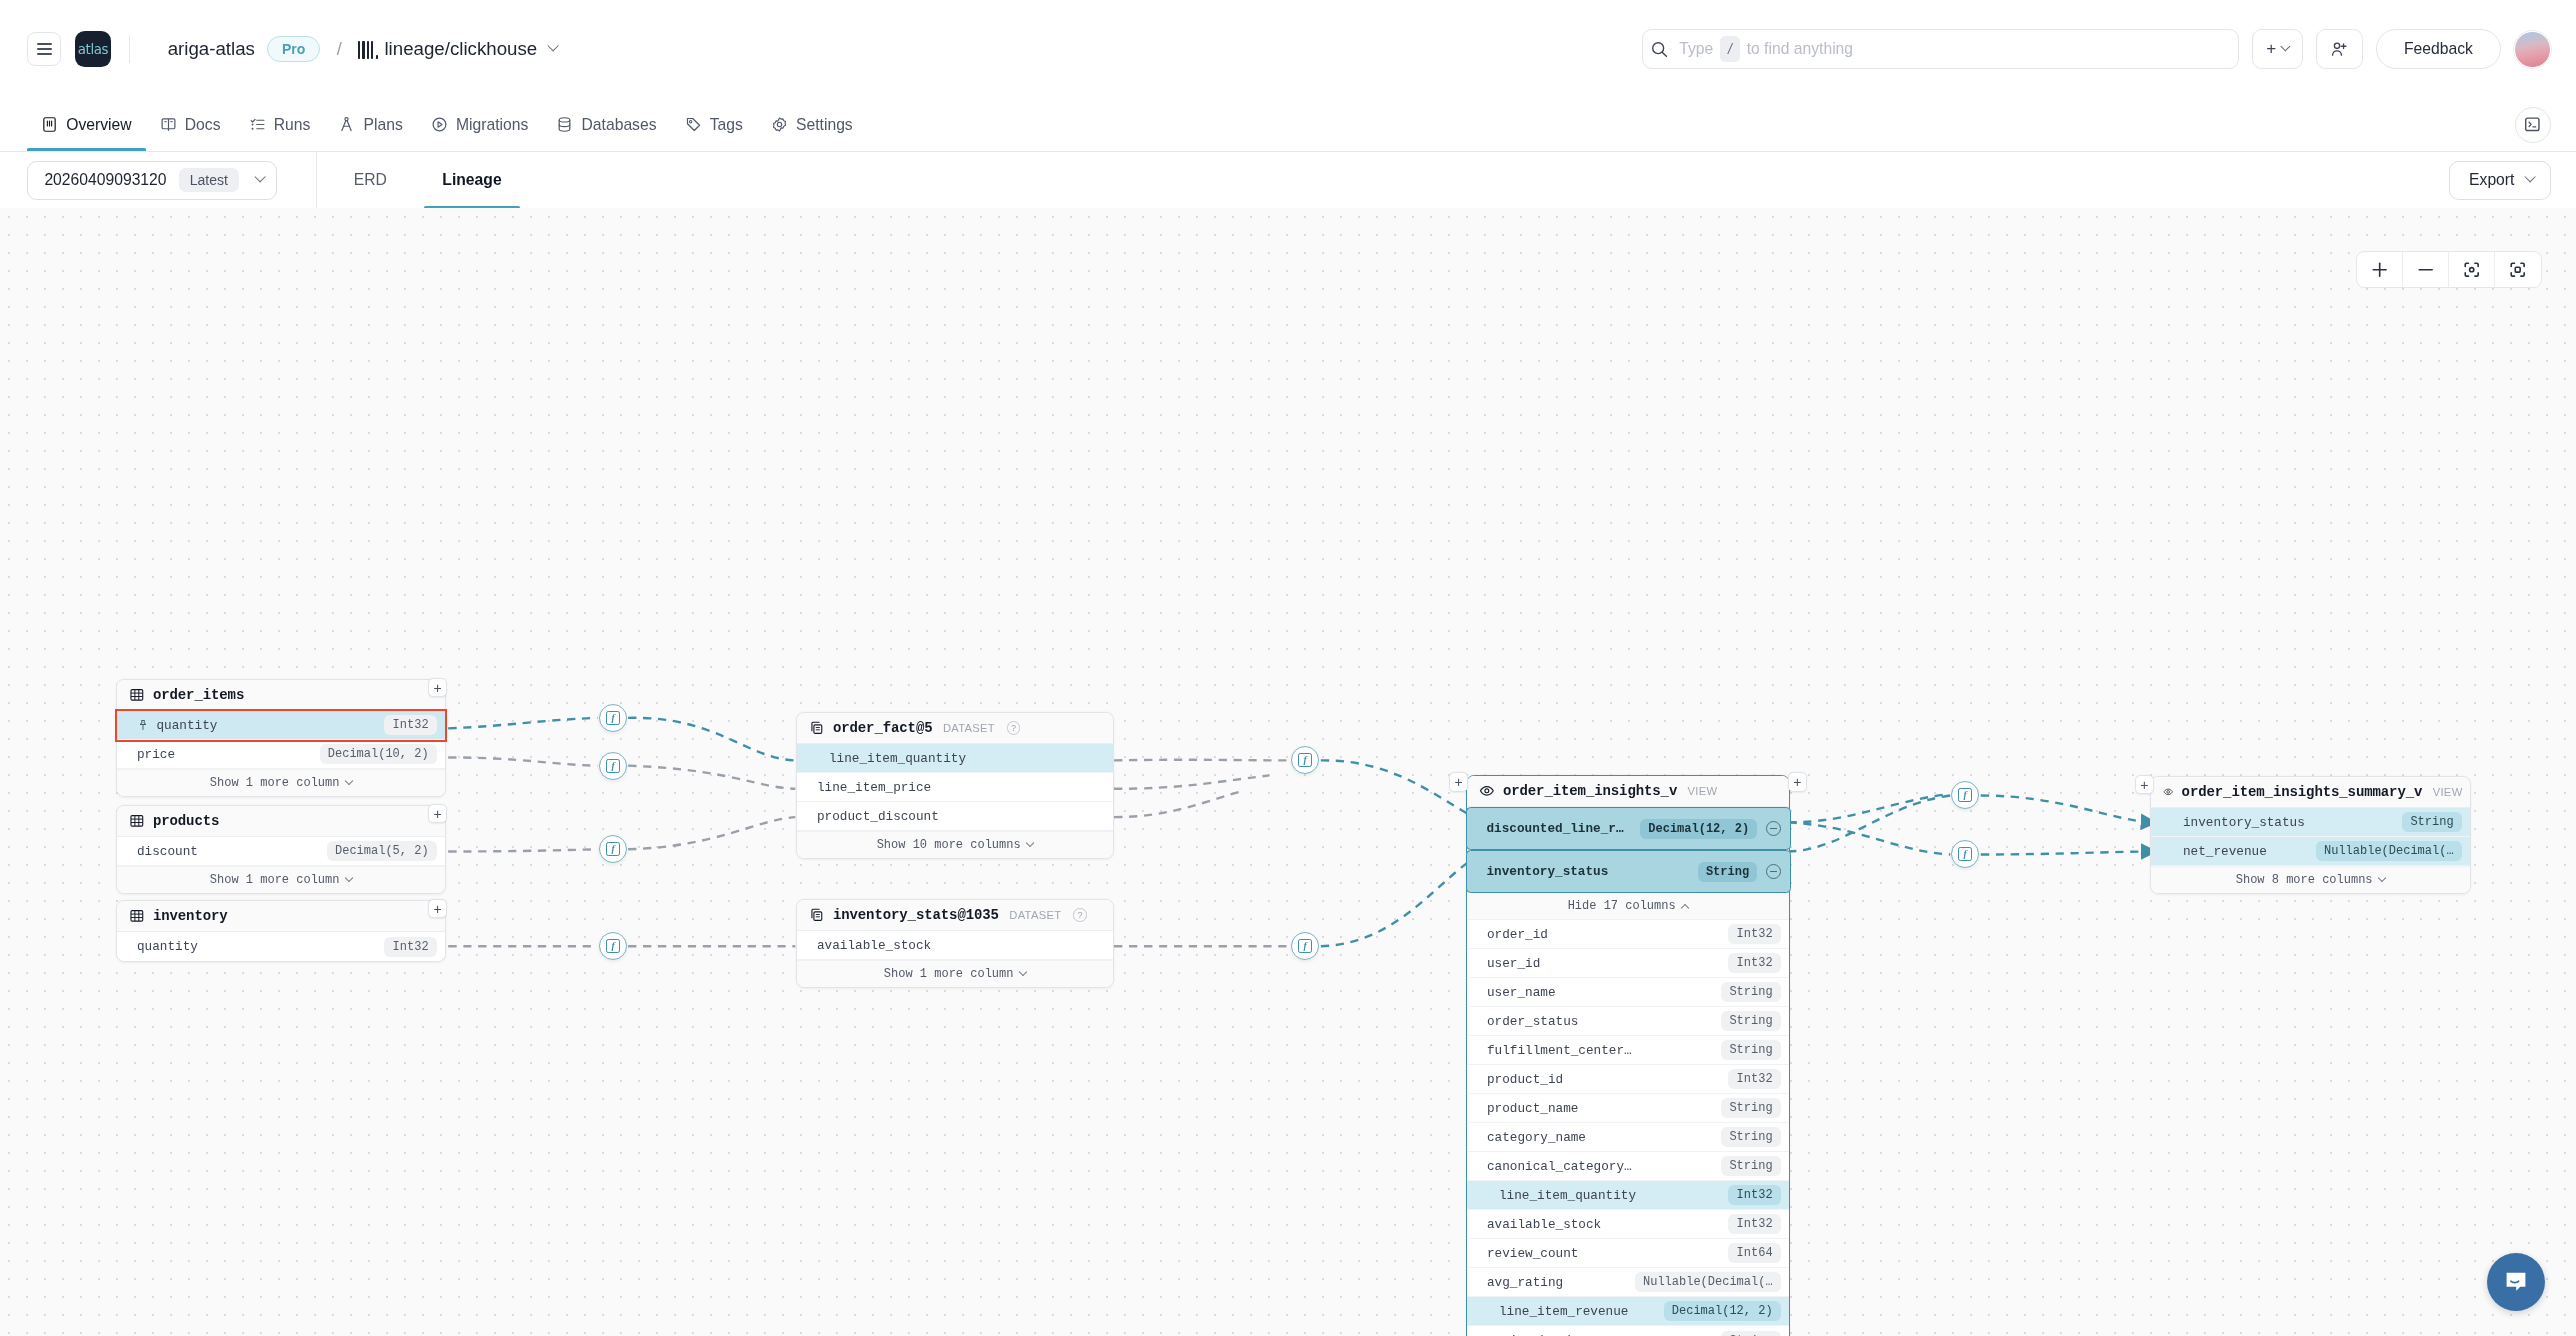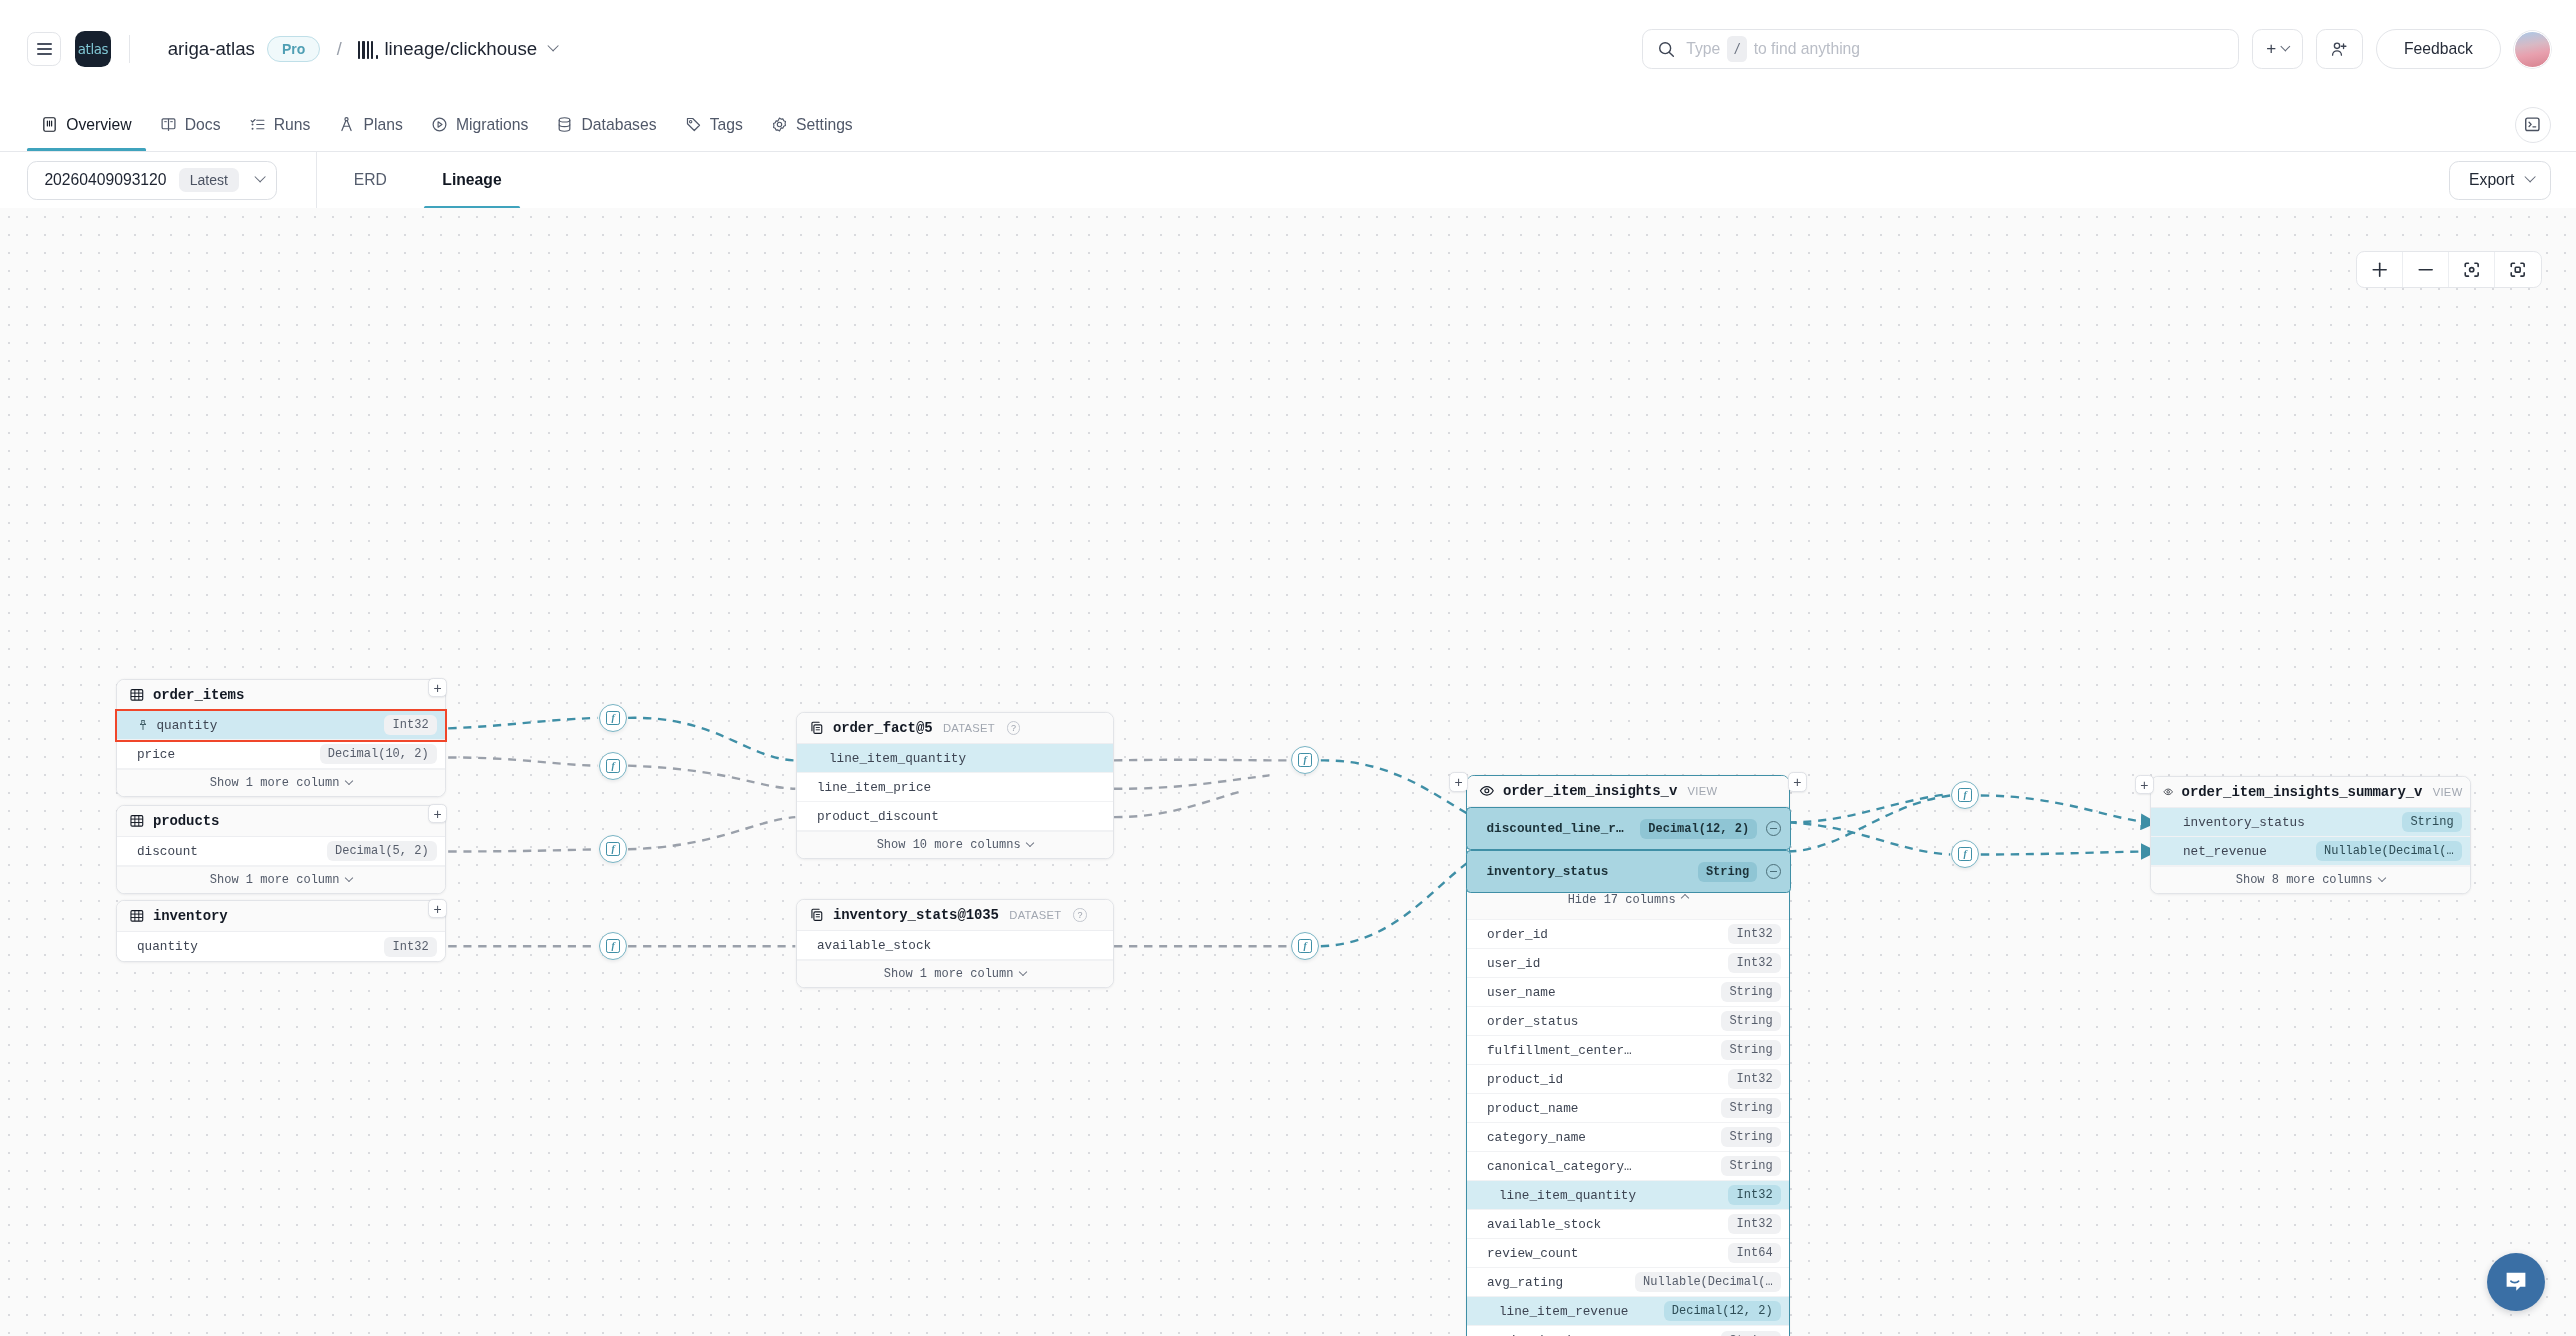--- a/index.html
+++ b/index.html
@@ -44,21 +44,21 @@
   .bars-icon i { display: block; width: 2.2px; background: #1d2330; border-radius: 0.7px; }
   .proj-name { font-size: 18.7px; color: #1d2330; margin-left: 6.7px; }
   .chev {
     display: inline-block; width: 8.2px; height: 8.2px;
     border-right: 1.5px solid #636a78; border-bottom: 1.5px solid #636a78;
     transform: rotate(45deg) translate(-2.2px,-2.2px);
   }
   .topbar-right { margin-left: auto; display: flex; align-items: center; gap: 12.7px; }
   .searchbox {
     width: 597px; height: 40px; border: 0.7px solid #e3e5e9; border-radius: 9.7px;
-    display: flex; align-items: center; padding: 0 14px; background: #fff; cursor: text;
+    display: flex; align-items: center; padding: 0 7px; background: #fff; cursor: text;
   }
   .search-ph { color: #b9bdc6; font-size: 15.7px; display: flex; align-items: center; gap: 6.7px; margin-left: 10.5px;}
   .slash-key {
     display: inline-flex; align-items: center; justify-content: center;
     min-width: 20px; height: 25.4px; border-radius: 5.2px; background: #edeef1;
     color: #6b7280; font-size: 14px; font-style: italic; padding: 0 5.2px;
   }
   .icon-btn {
     height: 40px; border: 0.7px solid #e3e5e9; border-radius: 9.7px; background: #fff;
     display: flex; align-items: center; justify-content: center; gap: 6px;
@@ -194,21 +194,21 @@
     display:inline-flex; align-items:center; justify-content:center;
     margin-left: 9px; cursor: pointer; flex: 0 0 auto;
   }
   .minus-ic::before { content:""; width: 6.7px; height: 1.3px; background: #4b6f79; }
   .show-more {
     height: 27px; display: flex; align-items: center; justify-content: center;
     gap: 6.7px; font-size: 12px; color: #515968; background: #fafafa;
     border-radius: 0 0 7.5px 7.5px; cursor: pointer; border-top: 0.7px solid #f1f2f4;
   }
   .hide-more {
-    height: 27px; display: flex; align-items: flex-start; justify-content: center;
+    height: 27px; display: flex; align-items: center; justify-content: center;
     gap: 6.7px; font-size: 12px; color: #515968; background: #fafafa; cursor: pointer;
     border-bottom: 0.7px solid #f1f2f4;
   }
   .mini-chev {
     display:inline-block; width: 6px; height: 6px;
     border-right: 1.3px solid #6b7280; border-bottom: 1.3px solid #6b7280;
     transform: rotate(45deg) translate(-1.5px,-1.5px);
   }
   .mini-chev.up { transform: rotate(-135deg) translate(-1.5px,-1.5px); }
   .pin-ic { margin-right: 7.5px; display:inline-flex; }

